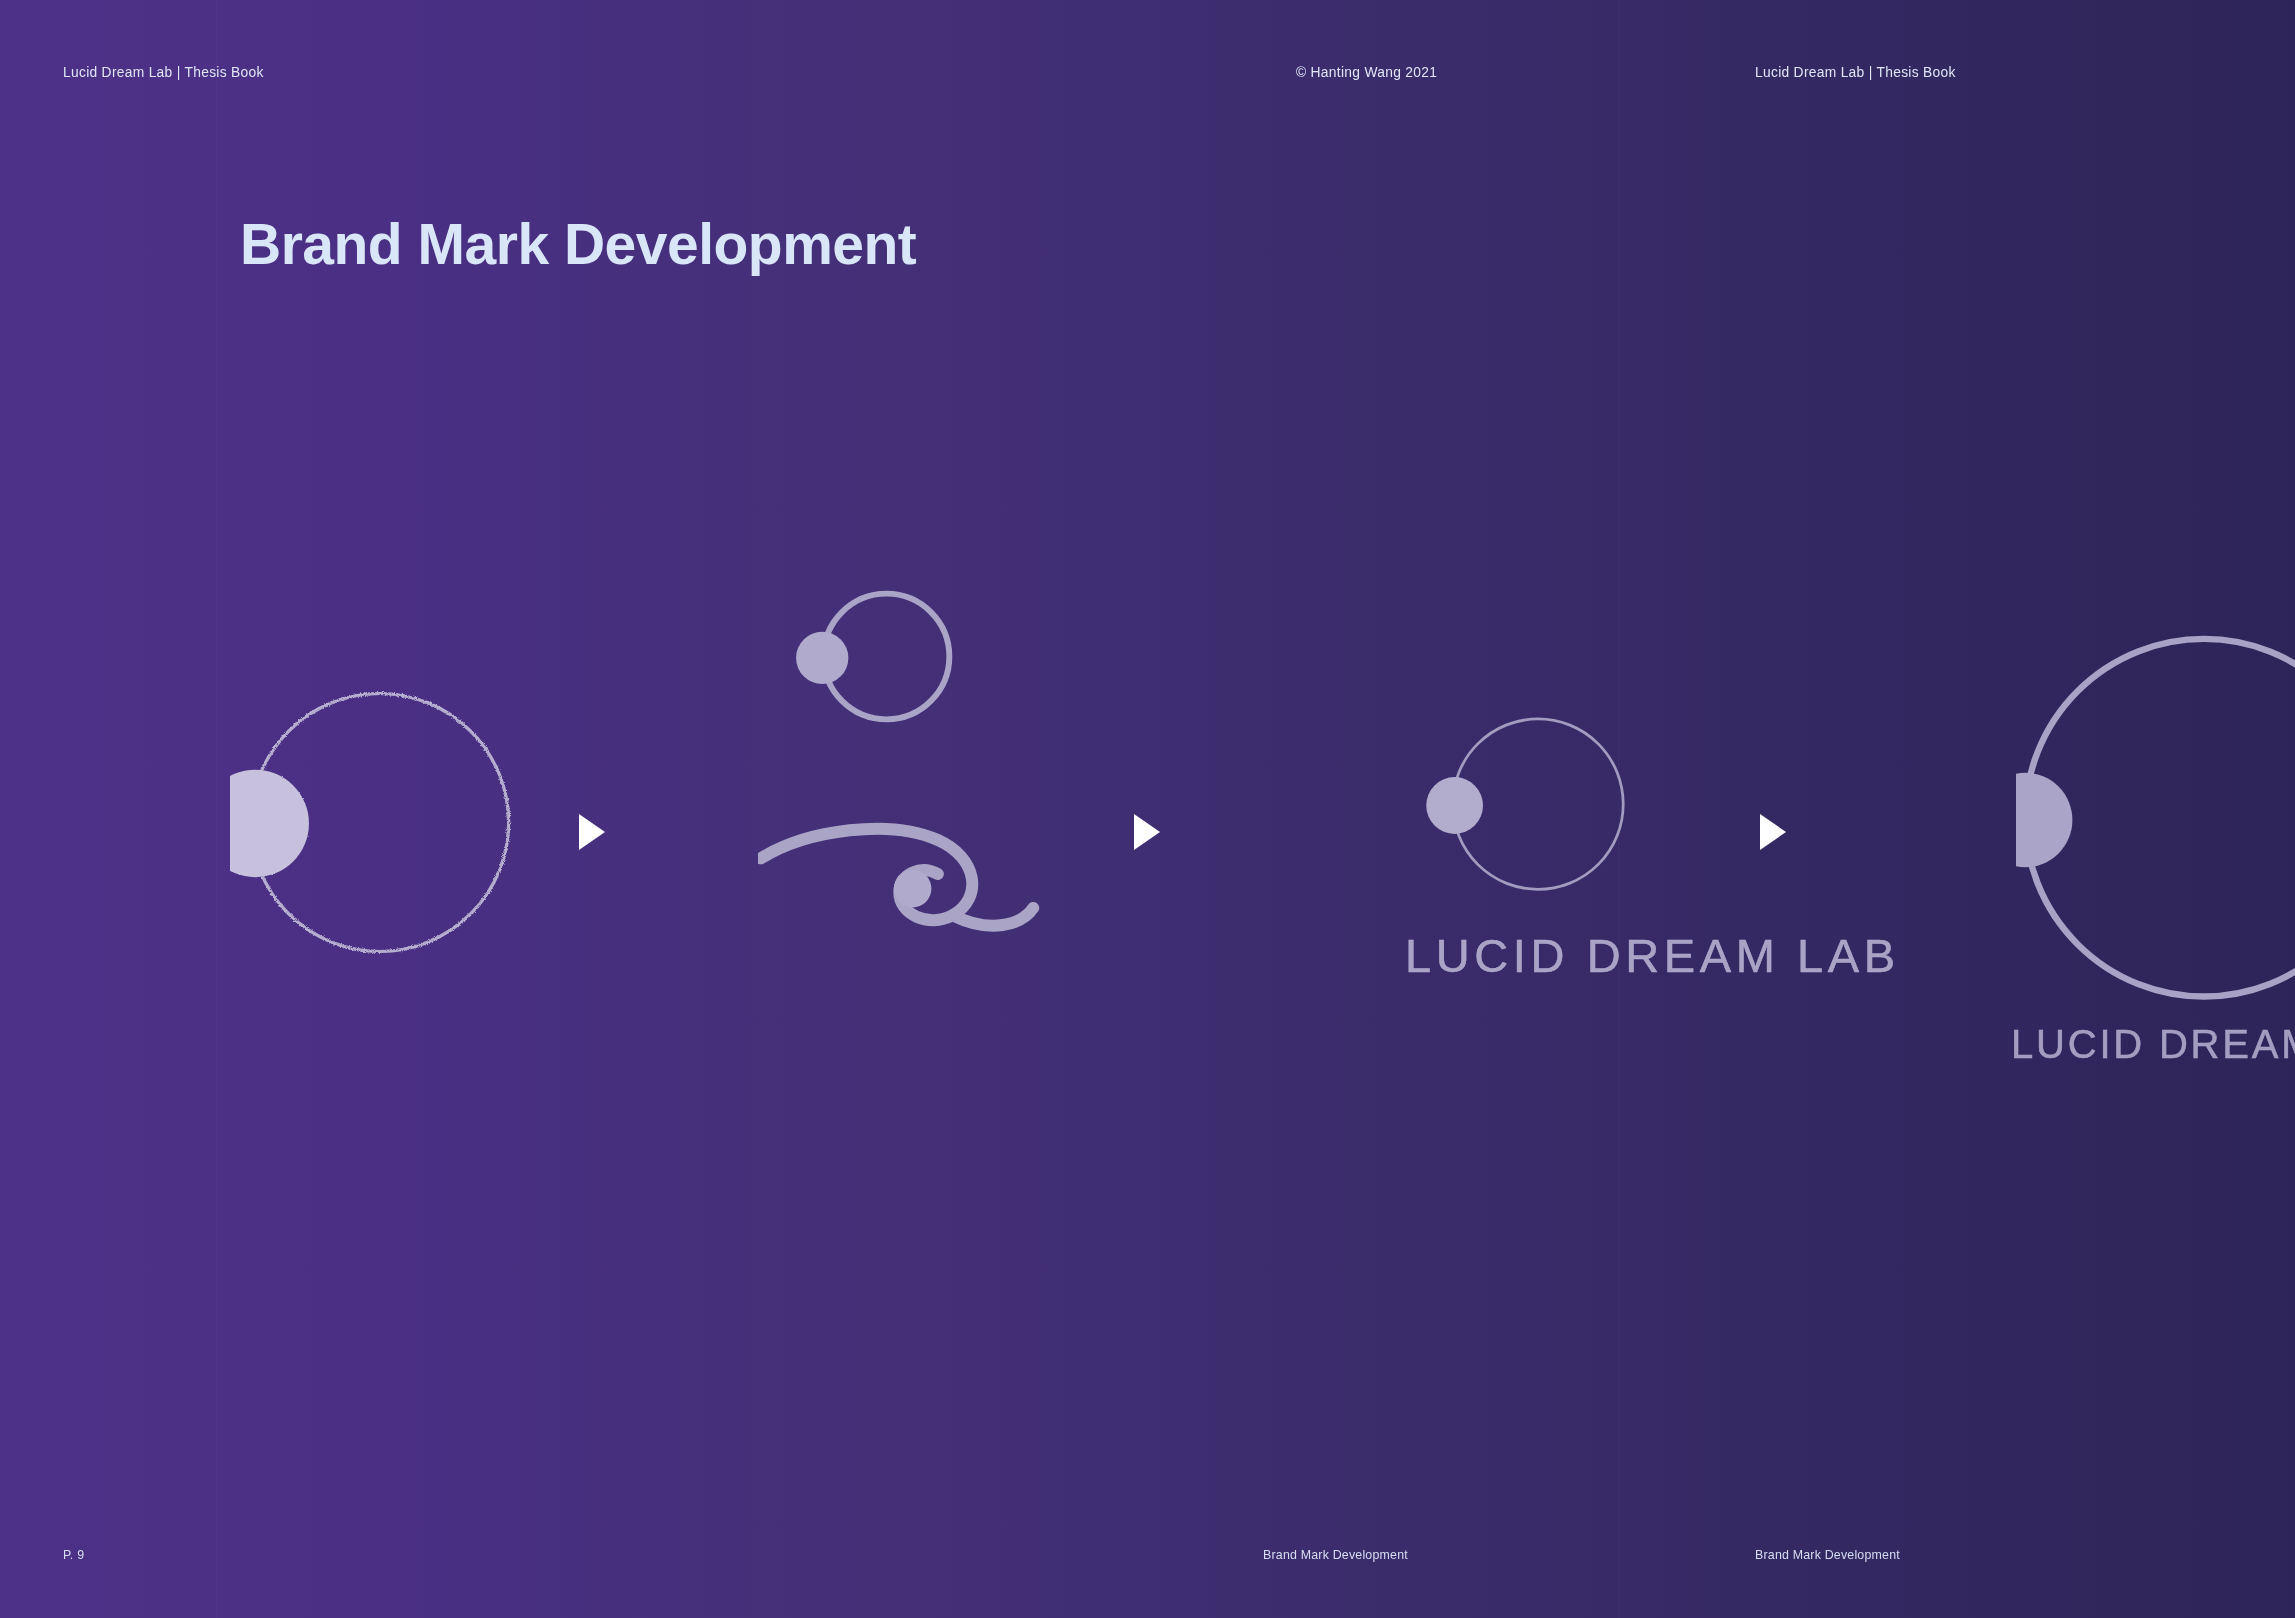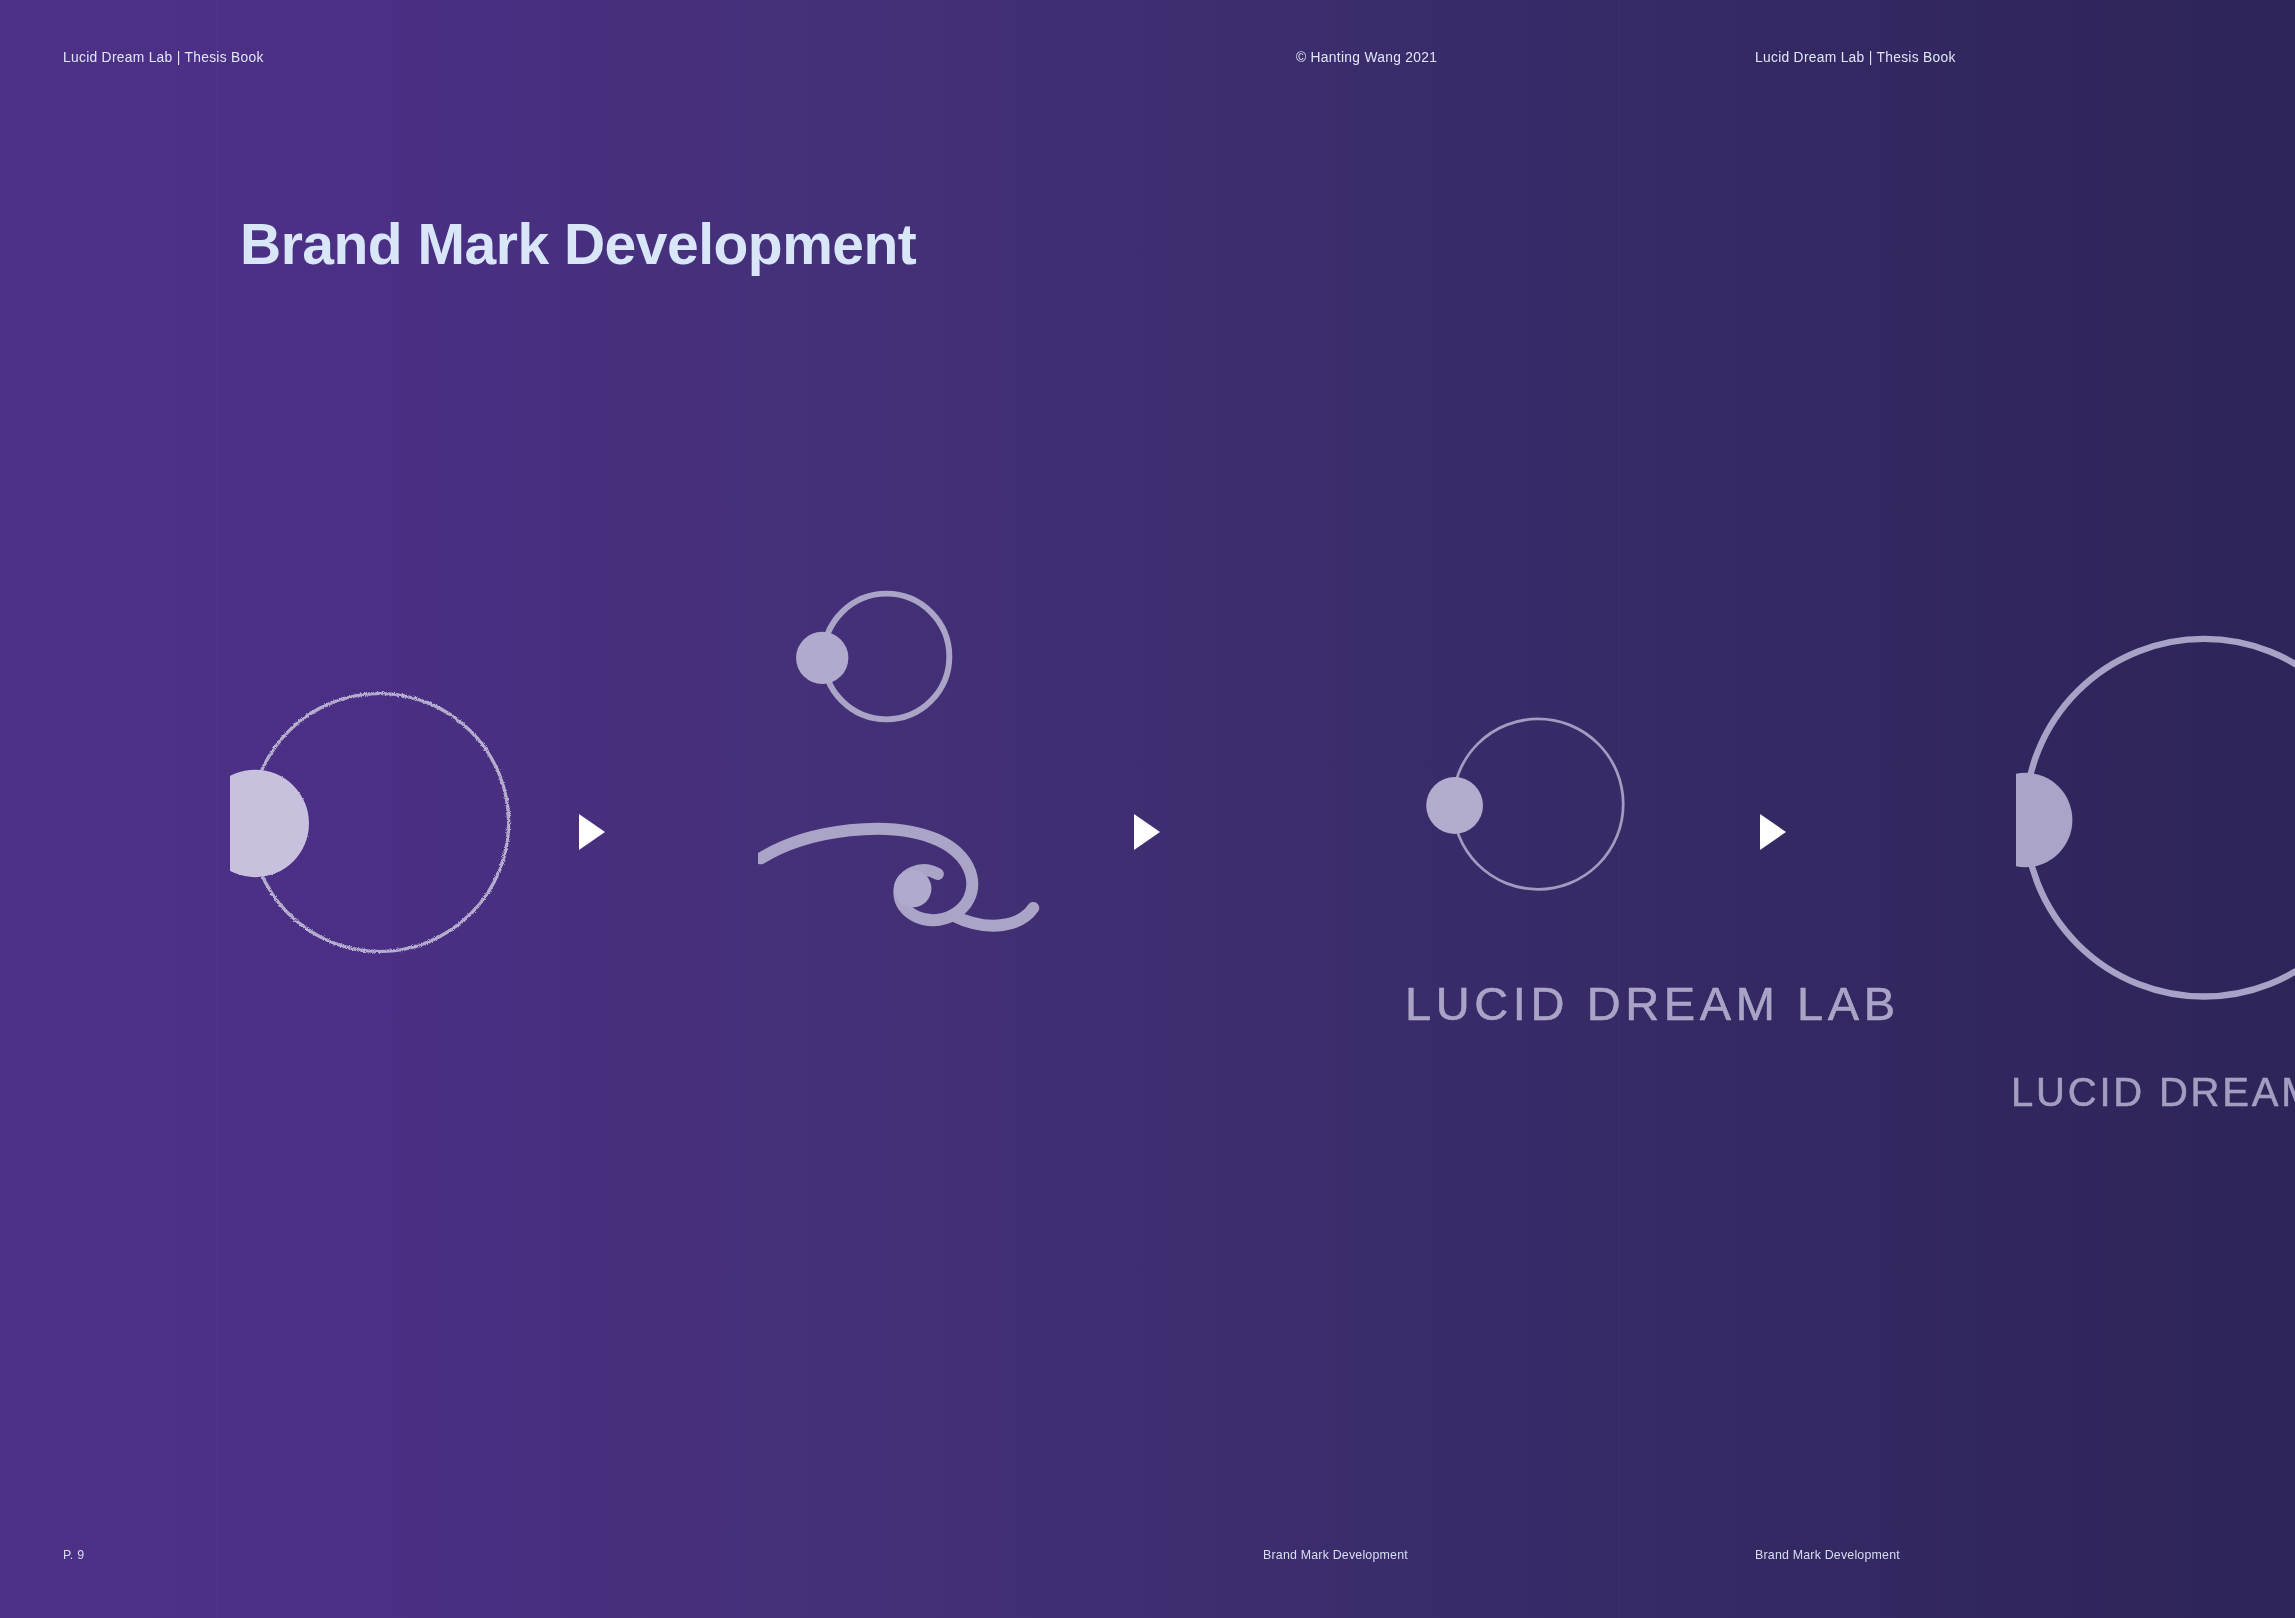--- a/index.html
+++ b/index.html
@@ -32,21 +32,21 @@
         #282050 88%,
         #241d4a 100%);
     overflow:hidden;
   }
   
   .seam{position:absolute;top:0;bottom:0;width:0.5px;background:rgba(255,255,255,.025);pointer-events:none;}
   .seam.s1{left:216px;}
   .seam.s2{left:1618px;box-shadow:-0.5px 0 0 rgba(0,0,0,.05);}
 
   
-  .runhead{position:absolute;top:50px;font-size:13.8px;letter-spacing:0.3px;color:#dfe6f6;white-space:nowrap;}
+  .runhead{position:absolute;top:65px;font-size:13.8px;letter-spacing:0.3px;color:#dfe6f6;white-space:nowrap;}
   .rh-a{left:63px;}
   .rh-b{left:1296px;}
   .rh-c{left:1755px;}
 
   
   .title{
     position:absolute;left:240px;top:216px;
     font-size:57px;font-weight:600;letter-spacing:-0.5px;
     color:#d9e6f8;white-space:nowrap;line-height:1;
   }
@@ -60,21 +60,21 @@
 
   
   .st1{left:230px;top:152px;width:303px;height:285px;}
   
   .st2{left:758px;top:55px;width:312px;height:459px;}
   
   .st3{left:1405px;top:179px;width:597px;height:321px;}
   
   .st4{left:2011px;top:106px;width:597px;height:404px;}
 
-  .logotype{position:absolute;white-space:nowrap;line-height:1;margin-top:48px;}
+  .logotype{position:absolute;white-space:nowrap;line-height:1;}
   .lt-thin{
     font-size:47px;font-weight:300;letter-spacing:4.6px;
     color:#a9a3c6;
     -webkit-text-stroke:0.5px #b4aed0;
   }
   .lt-thin2{
     font-size:40px;font-weight:300;letter-spacing:2.8px;
     color:#a39dc0;
     -webkit-text-stroke:0.5px #aaa4c8;
   }

